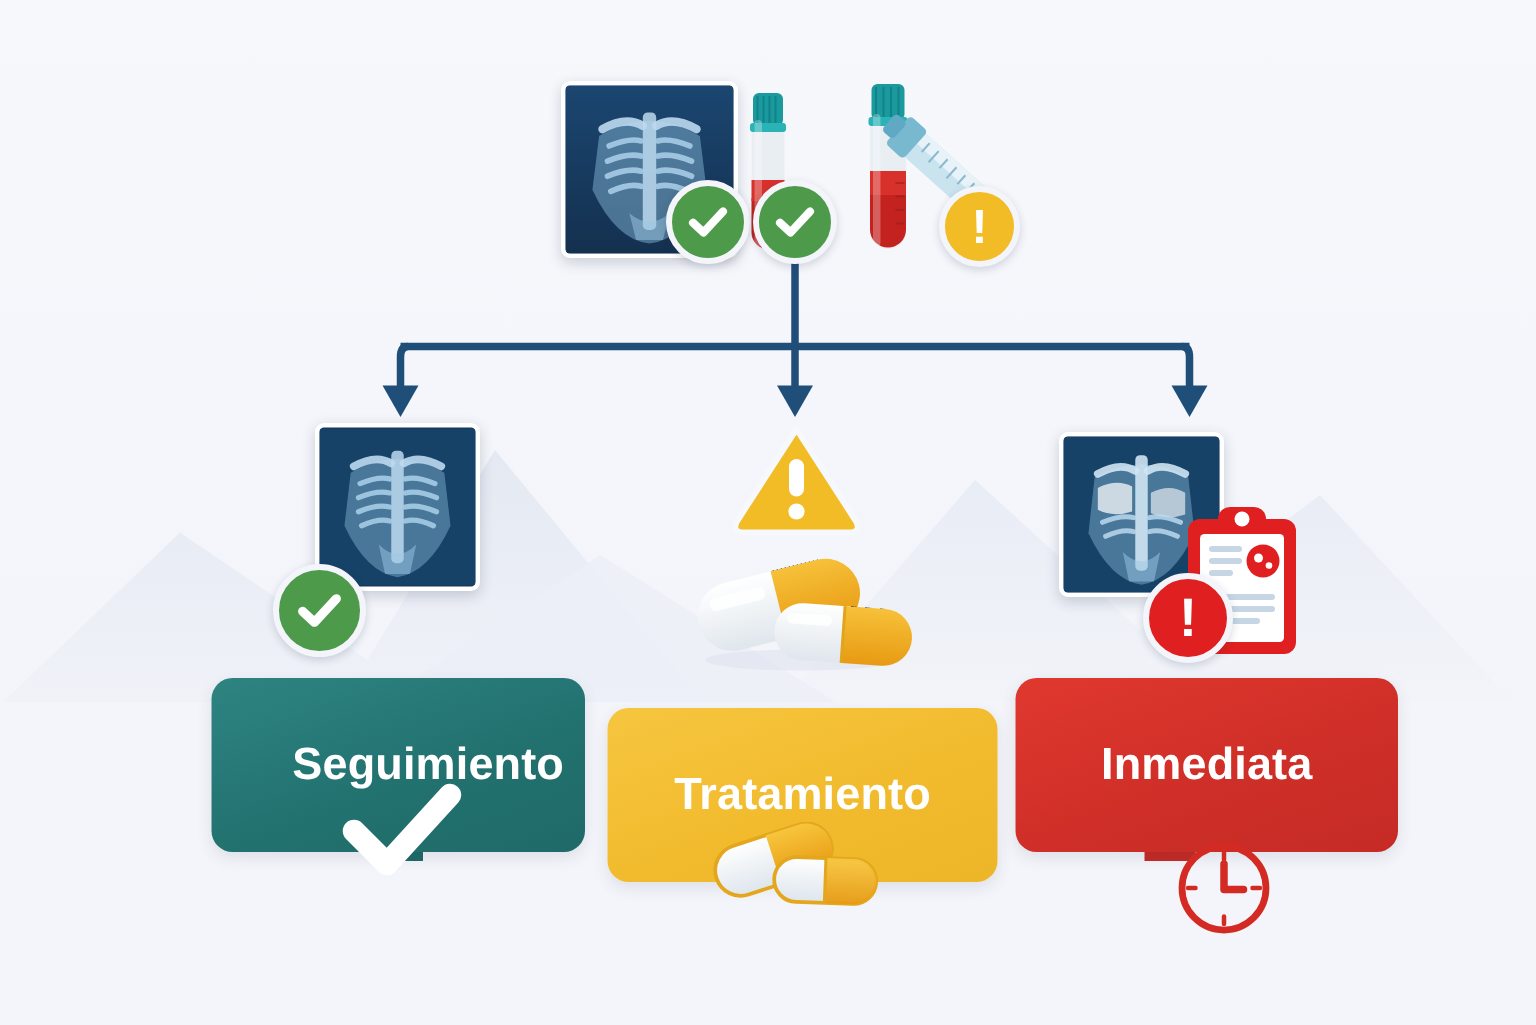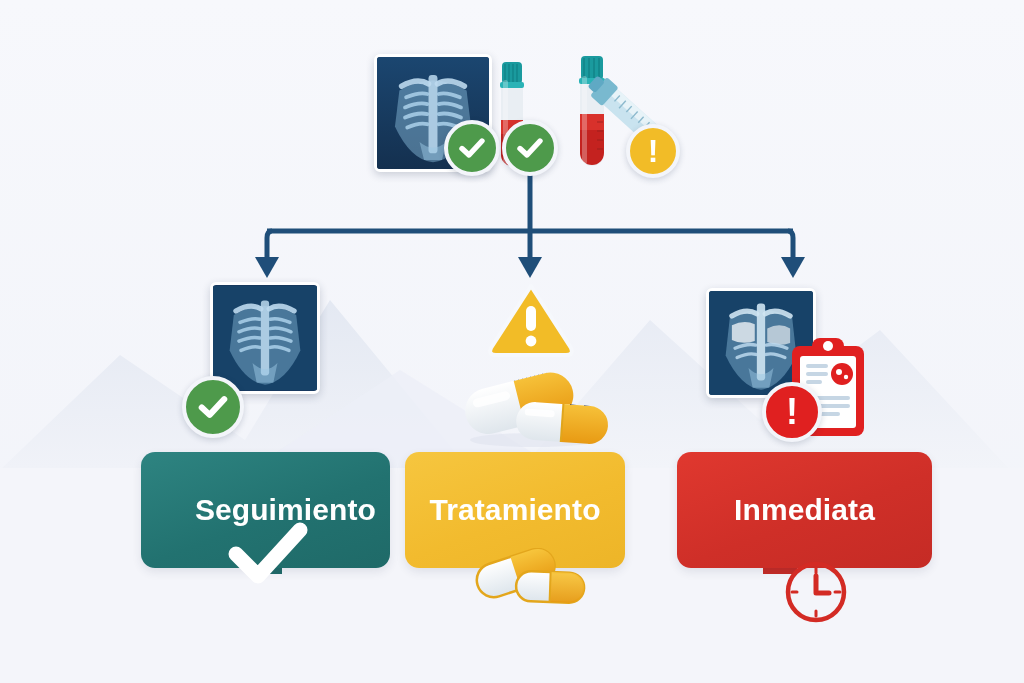--- a/index.html
+++ b/index.html
@@ -324,21 +324,21 @@
   </div>
 
   <div class="nub nub-teal" style="left:248px;top:558px;"></div>
   <div class="nub nub-amber" style="left:508px;top:558px;"></div>
   <div class="nub nub-red" style="left:763px;top:558px;"></div>
 
   <div class="card card-teal" style="left:141px;top:452px;width:249px;height:116px;">
     <span class="ctext">Seguimiento</span>
   </div>
 
-  <div class="card card-amber" style="left:405px;top:452px;width:220px;height:116px;">
+  <div class="card card-amber" style="left:405px;top:472px;width:260px;height:116px;">
     <span>
       <span class="ctext">Tratamiento</span>
     </span>
   </div>
 
   <div class="card card-red" style="left:660px;top:452px;width:255px;height:116px;">
     <span>
       <span class="ctext">Inmediata</span>
     </span>
   </div>

